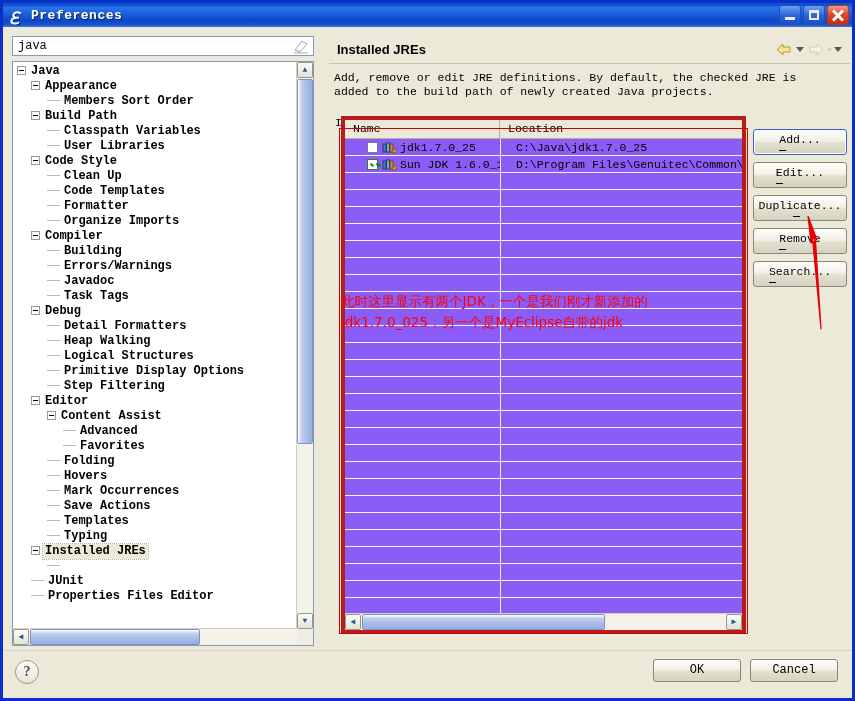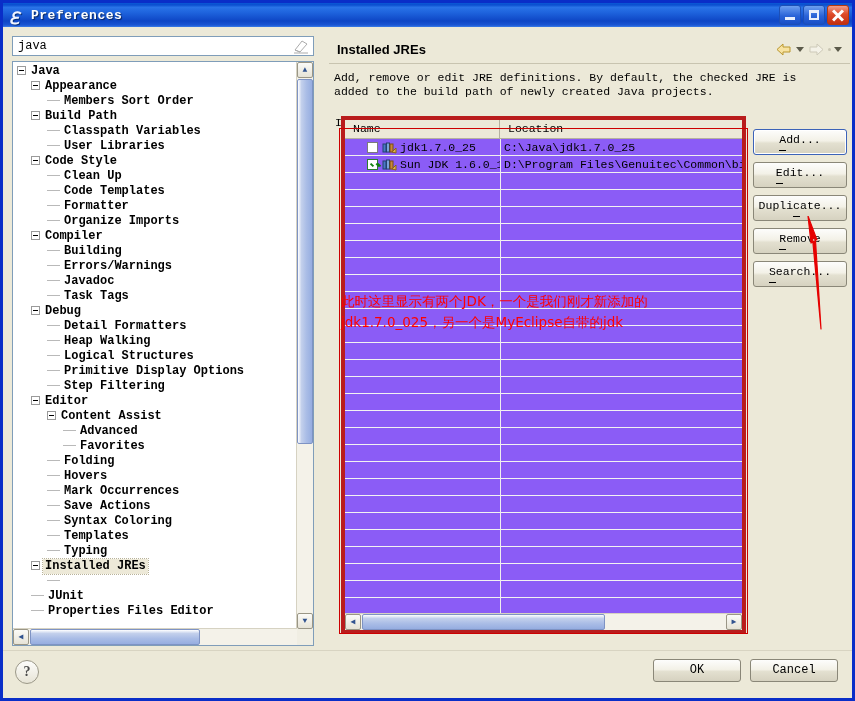--- a/index.html
+++ b/index.html
@@ -100,21 +100,21 @@
           border:1px solid #cc0000;box-sizing:border-box;pointer-events:none;}
   .thead{display:flex;height:18px;background:#ece9d8;border-bottom:1px solid #b5b1a0;}
   .th{font-family:"Liberation Mono","DejaVu Sans Mono",monospace;font-size:11.5px;color:#000;
       padding-left:8px;line-height:18px;box-sizing:border-box;}
   .th.c0{width:155px;border-right:1px solid #b5b1a0;}
   .th.c1{flex:1;}
   .tbody{position:relative;}
   .trw{display:flex;height:16px;align-items:center;border-bottom:1px solid #f0f0f0;}
   .cell0{width:155px;display:flex;align-items:center;box-sizing:border-box;padding-left:22px;overflow:hidden;white-space:nowrap;}
   .cell1{flex:1;font-family:"Liberation Mono","DejaVu Sans Mono",monospace;font-size:11.5px;
-         padding-left:4px;white-space:nowrap;overflow:hidden;}
+         padding-left:16px;white-space:nowrap;overflow:hidden;}
   .cbx{width:11px;height:11px;border:1px solid #7b7b7b;background:#fff;box-sizing:border-box;
        position:relative;flex:0 0 auto;margin-right:4px;}
   .cbx.on{border-color:#2c7d2c;}
   .cbx.on::after{content:"";position:absolute;left:2px;top:4px;width:4px;height:2px;background:#108010;
         transform:rotate(45deg);box-shadow:4px -4px 0 0 #108010,5px -5px 0 0 #108010;}
   .jreicon{width:15px;height:13px;position:relative;flex:0 0 auto;margin-right:3px;}
   .rowtxt{font-family:"Liberation Mono","DejaVu Sans Mono",monospace;font-size:11.5px;white-space:nowrap;}
   .emptyrow{height:16px;border-bottom:1px solid #f2f2f2;}
   .colline{position:absolute;left:155px;top:0;bottom:0;width:1px;background:#efefef;}
 
@@ -209,21 +209,20 @@
           <div class="trow ind2"><span class="dash"></span><span class="lbl">Primitive Display Options</span></div>
           <div class="trow ind2"><span class="dash"></span><span class="lbl">Step Filtering</span></div>
           <div class="trow ind1"><span class="exp"></span><span class="lbl">Editor</span></div>
           <div class="trow ind2"><span class="exp"></span><span class="lbl">Content Assist</span></div>
           <div class="trow ind3"><span class="dash"></span><span class="lbl">Advanced</span></div>
           <div class="trow ind3"><span class="dash"></span><span class="lbl">Favorites</span></div>
           <div class="trow ind2"><span class="dash"></span><span class="lbl">Folding</span></div>
           <div class="trow ind2"><span class="dash"></span><span class="lbl">Hovers</span></div>
           <div class="trow ind2"><span class="dash"></span><span class="lbl">Mark Occurrences</span></div>
           <div class="trow ind2"><span class="dash"></span><span class="lbl">Save Actions</span></div>
-          <div class="trow ind2"><span class="dash"></span><span class="lbl">Syntax Coloring</span></div>
           <div class="trow ind2"><span class="dash"></span><span class="lbl">Templates</span></div>
           <div class="trow ind2"><span class="dash"></span><span class="lbl">Typing</span></div>
           <div class="trow ind1 sel"><span class="exp"></span><span class="lbl">Installed JREs</span></div>
           <div class="trow ind2"><span class="dash"></span></div>
           <div class="trow ind1"><span class="dash"></span><span class="lbl">JUnit</span></div>
           <div class="trow ind1"><span class="dash"></span><span class="lbl">Properties Files Editor</span></div>
         </div>
     </div>
 
     <div class="vsb">

